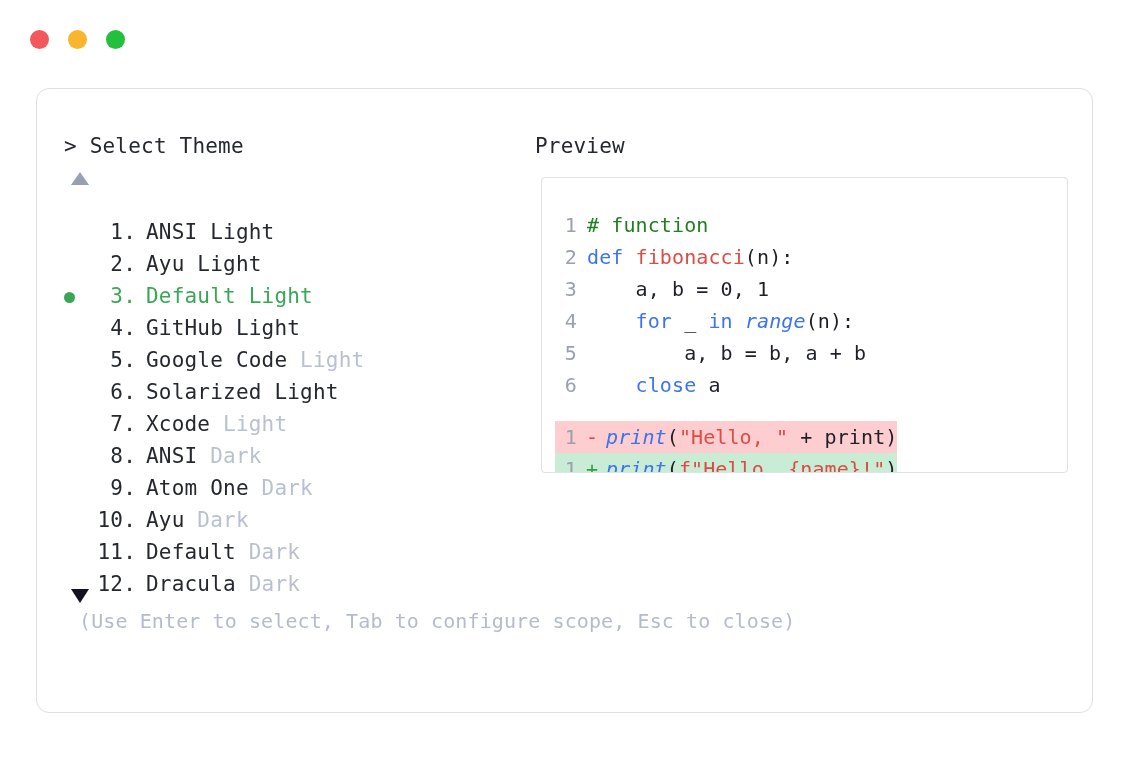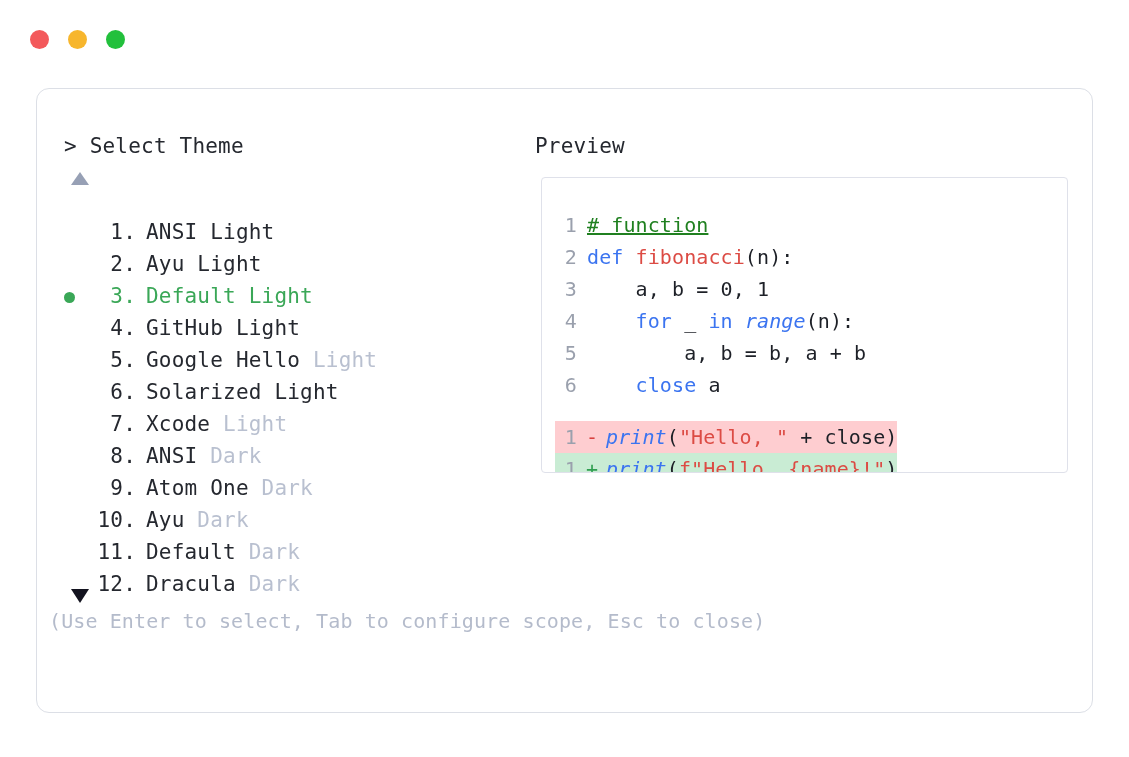--- a/index.html
+++ b/index.html
@@ -128,21 +128,21 @@
     margin-top: 20px;
   }
   .variant { color: #b9c0d0; }
   .theme-row.selected .row-num,
   .theme-row.selected .row-name,
   .theme-row.selected .variant { color: #3aa757; }
 
   
   .hint {
     position: absolute;
-    left: 12px;
+    left: 42px;
     top: 519px;
     font-size: 20px;
     line-height: 26px;
     color: #b4bbcb;
     white-space: pre;
     letter-spacing: 0.1px;
   }
 
   
   .preview-panel {
@@ -195,21 +195,21 @@
   .diff-sign {
     width: 10px;
     flex: 0 0 10px;
     text-align: center;
     margin-left: 9px;
   }
   .diff-del-sign { color: #d8413f; }
   .diff-add-sign { color: #2f9e50; }
 
   
-  .tok-comment  { color: #208020; text-decoration: underline; }
+  .tok-comment  { color: #208020; }
   .tok-keyword  { color: #3b74f0; }
   .tok-func     { color: #dc4b44; }
   .tok-builtin  { color: #3b74f0; font-style: italic; }
   .tok-string   { color: #dc4b44; }
   .tok-plain    { color: #1d2027; }
 </style>
 </head>
 <body>
 
 <div class="titlebar">
@@ -221,21 +221,21 @@
 <div class="card">
 
   <div class="col-left">
     <div class="pane-header">&gt; Select Theme</div>
     <div class="scroll-arrow arrow-up"></div>
     <div class="theme-list" id="theme-list">
         <div class="theme-row"><span class="bullet-cell"></span><span class="row-num"> 1.</span><span class="row-name">ANSI</span><span class="row-name" style="margin-left: 0px;"> Light</span></div>
         <div class="theme-row"><span class="bullet-cell"></span><span class="row-num"> 2.</span><span class="row-name">Ayu</span><span class="row-name" style="margin-left: 0px;"> Light</span></div>
         <div class="theme-row selected"><span class="bullet-cell"><span class="bullet"></span></span><span class="row-num"> 3.</span><span class="row-name">Default</span><span class="row-name" style="margin-left: 0px;"> Light</span></div>
         <div class="theme-row"><span class="bullet-cell"></span><span class="row-num"> 4.</span><span class="row-name">GitHub</span><span class="row-name" style="margin-left: 0px;"> Light</span></div>
-        <div class="theme-row"><span class="bullet-cell"></span><span class="row-num"> 5.</span><span class="row-name">Google Hello</span><span class="variant" style="margin-left: 0px;"> Light</span></div>
+        <div class="theme-row"><span class="bullet-cell"></span><span class="row-num"> 5.</span><span class="row-name">Google Code</span><span class="variant" style="margin-left: 0px;"> Light</span></div>
         <div class="theme-row"><span class="bullet-cell"></span><span class="row-num"> 6.</span><span class="row-name">Solarized</span><span class="row-name" style="margin-left: 0px;"> Light</span></div>
         <div class="theme-row"><span class="bullet-cell"></span><span class="row-num"> 7.</span><span class="row-name">Xcode</span><span class="variant" style="margin-left: 0px;"> Light</span></div>
         <div class="theme-row"><span class="bullet-cell"></span><span class="row-num"> 8.</span><span class="row-name">ANSI</span><span class="variant" style="margin-left: 0px;"> Dark</span></div>
         <div class="theme-row"><span class="bullet-cell"></span><span class="row-num"> 9.</span><span class="row-name">Atom One</span><span class="variant" style="margin-left: 0px;"> Dark</span></div>
         <div class="theme-row"><span class="bullet-cell"></span><span class="row-num">10.</span><span class="row-name">Ayu</span><span class="variant" style="margin-left: 0px;"> Dark</span></div>
         <div class="theme-row"><span class="bullet-cell"></span><span class="row-num">11.</span><span class="row-name">Default</span><span class="variant" style="margin-left: 0px;"> Dark</span></div>
         <div class="theme-row"><span class="bullet-cell"></span><span class="row-num">12.</span><span class="row-name">Dracula</span><span class="variant" style="margin-left: 0px;"> Dark</span></div>
       </div>
     <div class="scroll-arrow arrow-down"></div>
   </div>
@@ -244,21 +244,21 @@
     <div class="pane-header">Preview</div>
     <div class="preview-panel">
       <div class="code-area" id="code-area">
           <div class="code-line"><span class="lineno">1</span><span class="code-text"><span class="tok-comment"># function</span></span></div>
           <div class="code-line"><span class="lineno">2</span><span class="code-text"><span class="tok-keyword">def </span><span class="tok-func">fibonacci</span><span class="tok-plain">(n):</span></span></div>
           <div class="code-line"><span class="lineno">3</span><span class="code-text"><span class="tok-plain">    a, b = 0, 1</span></span></div>
           <div class="code-line"><span class="lineno">4</span><span class="code-text"><span class="tok-plain">    </span><span class="tok-keyword">for</span><span class="tok-plain"> _ </span><span class="tok-keyword">in</span><span class="tok-plain"> </span><span class="tok-builtin">range</span><span class="tok-plain">(n):</span></span></div>
           <div class="code-line"><span class="lineno">5</span><span class="code-text"><span class="tok-plain">        a, b = b, a + b</span></span></div>
           <div class="code-line"><span class="lineno">6</span><span class="code-text"><span class="tok-plain">    </span><span class="tok-keyword">close</span><span class="tok-plain"> a</span></span></div>
           <div class="diff-block">
-            <div class="code-line diff diff-del"><span class="diff-wrap"><span class="lineno">1</span><span class="diff-sign diff-del-sign">-</span><span class="code-text"><span class="tok-builtin">print</span><span class="tok-plain">(</span><span class="tok-string">"Hello, "</span><span class="tok-plain"> + close)</span></span></span></div>
+            <div class="code-line diff diff-del"><span class="diff-wrap"><span class="lineno">1</span><span class="diff-sign diff-del-sign">-</span><span class="code-text"><span class="tok-builtin">print</span><span class="tok-plain">(</span><span class="tok-string">"Hello, "</span><span class="tok-plain"> + print)</span></span></span></div>
             <div class="code-line diff diff-add"><span class="diff-wrap"><span class="lineno">1</span><span class="diff-sign diff-add-sign">+</span><span class="code-text"><span class="tok-builtin">print</span><span class="tok-plain">(</span><span class="tok-string">f"Hello, {name}!"</span><span class="tok-plain">)</span></span></span></div>
           </div>
         </div>
     </div>
   </div>
 
   <div class="hint">(Use Enter to select, Tab to configure scope, Esc to close)</div>
 </div>
 
 </body></html>

